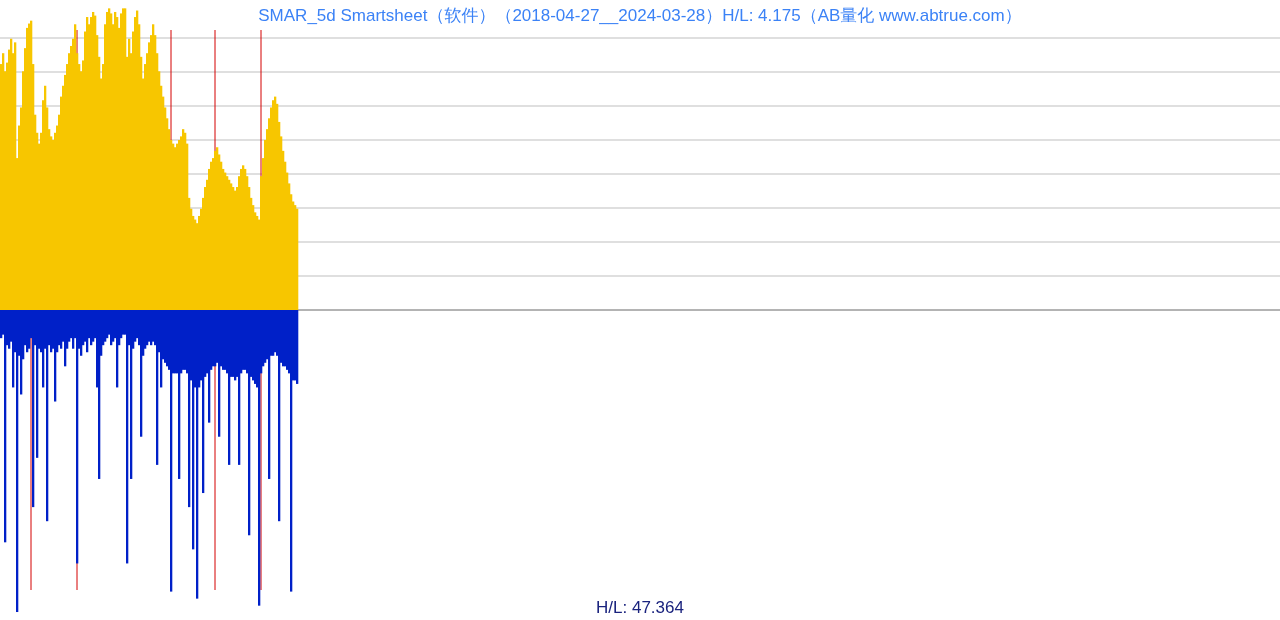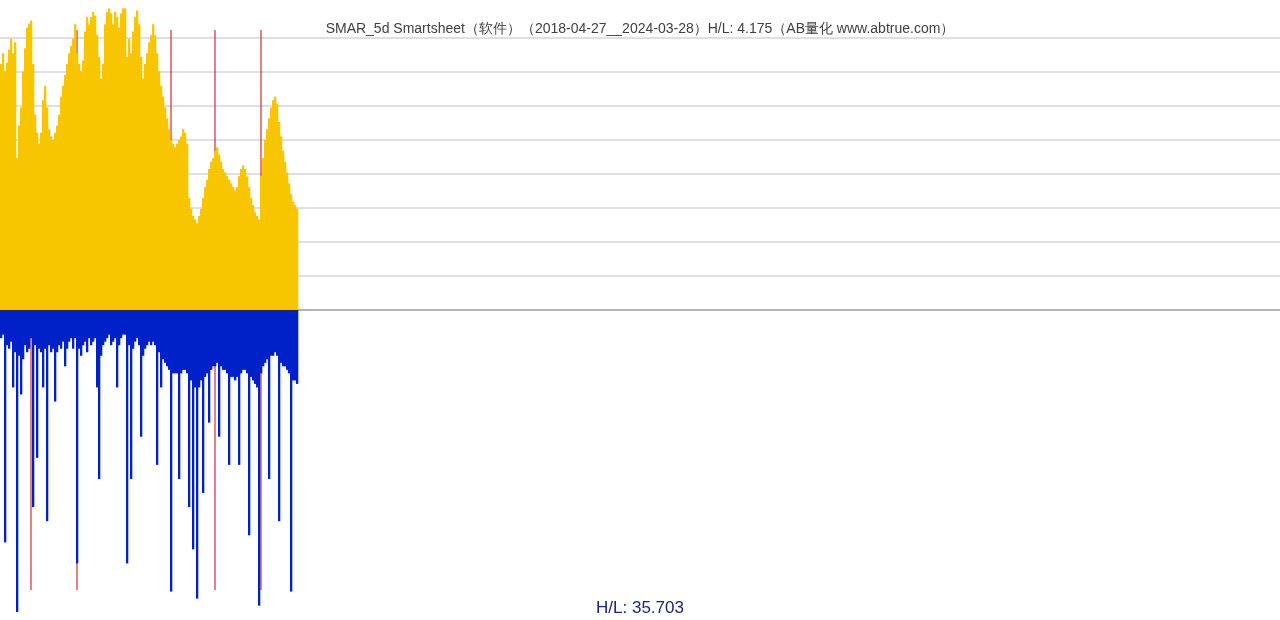--- a/index.html
+++ b/index.html
@@ -1,29 +1,29 @@
 <!DOCTYPE html>
 <html><head>
 <meta charset="utf-8">
 <style>
   html,body{margin:0;padding:0;width:1280px;height:620px;background:#fff;font-family:Arial,"Microsoft YaHei",sans-serif;overflow:hidden}
-  .title{position:absolute;top:20px;left:0;width:100%;text-align:center;font-size:14px;color:#404040}
+  .title{position:absolute;top:4px;left:0;width:100%;text-align:center;font-size:17px;color:#3b82f6}
   .footer{position:absolute;bottom:2px;left:0;width:100%;text-align:center;font-size:17px;color:#1a237e}
   .chart{position:absolute;top:0;left:0;width:1280px;height:620px}
   .grid line{stroke:#bfbfbf;stroke-width:1}
   .redline{stroke:#d40000;stroke-width:1}
   .baseline{stroke:#888;stroke-width:1}
   .up rect{fill:#f7c600}
   .dn rect{fill:#0020c8}
 </style>
 </head>
 <body>
 
 <div class="title">SMAR_5d Smartsheet（软件）（2018-04-27__2024-03-28）H/L: 4.175（AB量化  www.abtrue.com）</div>
-<div class="footer">H/L: 35.703</div>
+<div class="footer">H/L: 47.364</div>
 
 <svg class="chart" id="chartSvg" viewBox="0 0 1280 620">
   <g id="grid" class="grid">
       <line x1="0" y1="38" x2="1280" y2="38"></line>
       <line x1="0" y1="72" x2="1280" y2="72"></line>
       <line x1="0" y1="106" x2="1280" y2="106"></line>
       <line x1="0" y1="140" x2="1280" y2="140"></line>
       <line x1="0" y1="174" x2="1280" y2="174"></line>
       <line x1="0" y1="208" x2="1280" y2="208"></line>
       <line x1="0" y1="242" x2="1280" y2="242"></line>

